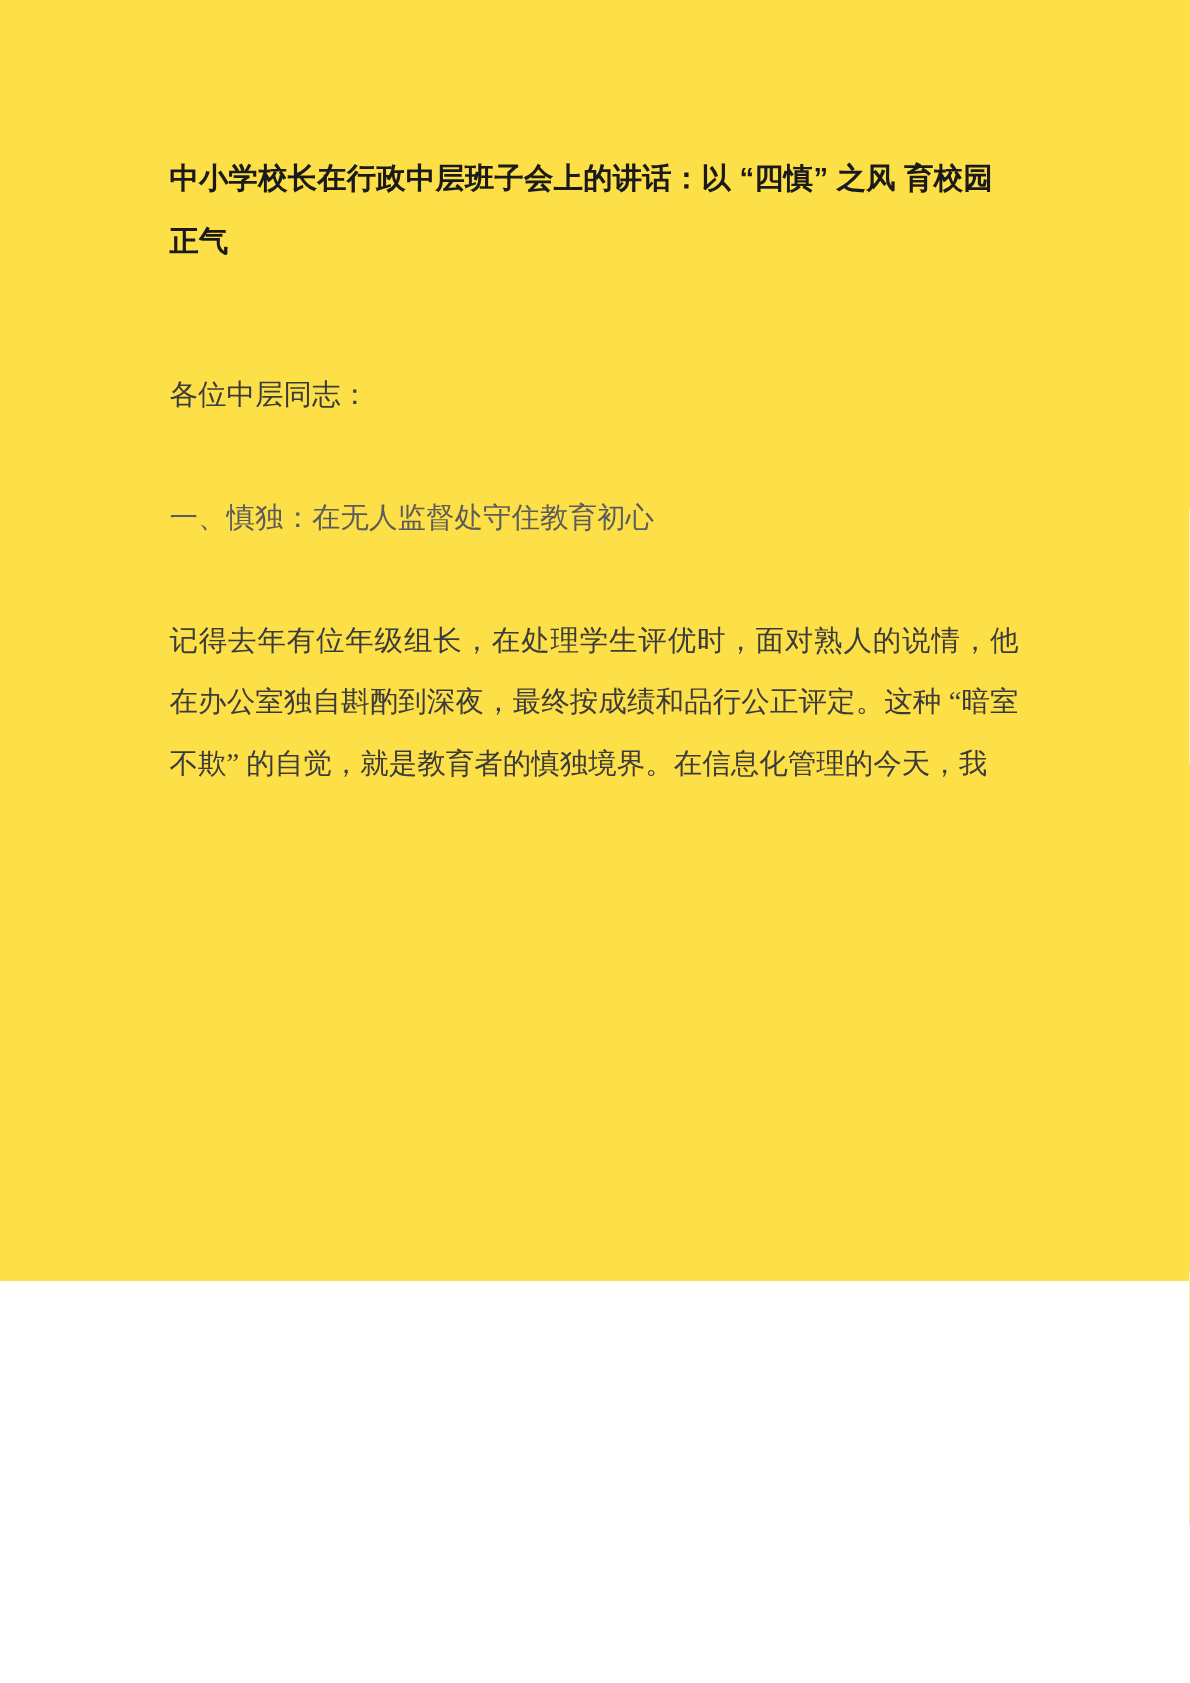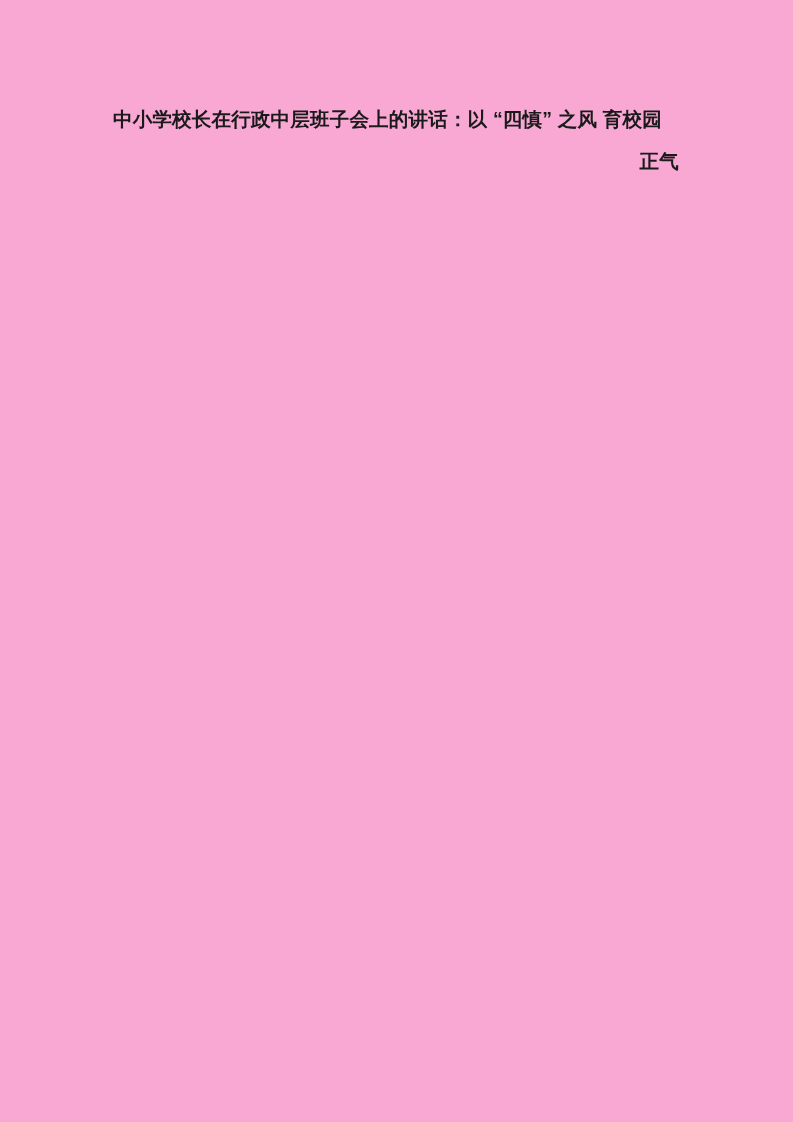--- a/index.html
+++ b/index.html
@@ -8,22 +8,22 @@
     background: #ffffff;
   }
 
   body {
     font-family: "Liberation Serif", "DejaVu Serif", serif;
   }
 
   .page {
     position: relative;
     width: 793px;
-    height: 1122px;
-    background: #f9a8d4;
+    height: 854px;
+    background: #fde047;
     overflow: hidden;
     box-sizing: border-box;
   }
 
   .content {
     position: absolute;
     left: 113px;
     top: 0;
     width: 566px;
   }
@@ -41,21 +41,21 @@
   }
 
   .title-line-1 {
     display: block;
     text-align: left;
     white-space: nowrap;
   }
 
   .title-line-2 {
     display: block;
-    text-align: right;
+    text-align: left;
   }
 
   .title-block {
     padding-top: 98px;
   }
 
   .salutation {
     margin: 0;
     padding-top: 61px;
     font-size: 19px;
@@ -91,19 +91,22 @@
 <div class="page">
   <div class="content">
 
     <div class="title-block">
       <h1 class="doc-title">
         <span class="title-line-1">中小学校长在行政中层班子会上的讲话：以 “四慎” 之风 育校园</span>
         <span class="title-line-2">正气</span>
       </h1>
     </div>
 
+    <p class="salutation">各位中层同志：</p>
 
 
+    <h2 class="section-heading">一、慎独：在无人监督处守住教育初心</h2>
 
 
+    <p class="para">记得去年有位年级组长，在处理学生评优时，面对熟人的说情，他在办公室独自斟酌到深夜，最终按成绩和品行公正评定。这种 “暗室不欺” 的自觉，就是教育者的慎独境界。在信息化管理的今天，我</p>
 
   </div>
 </div>
 
 </body></html>

